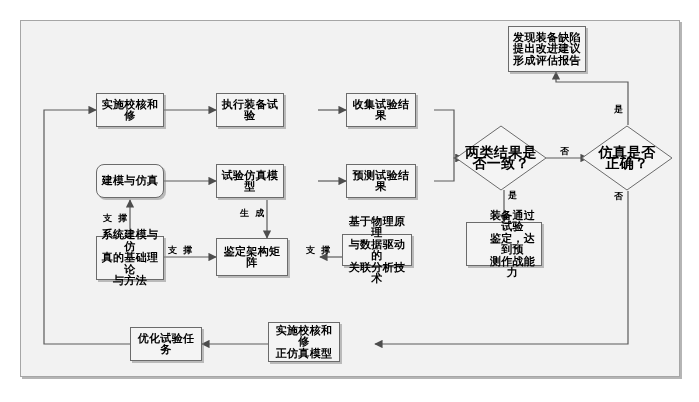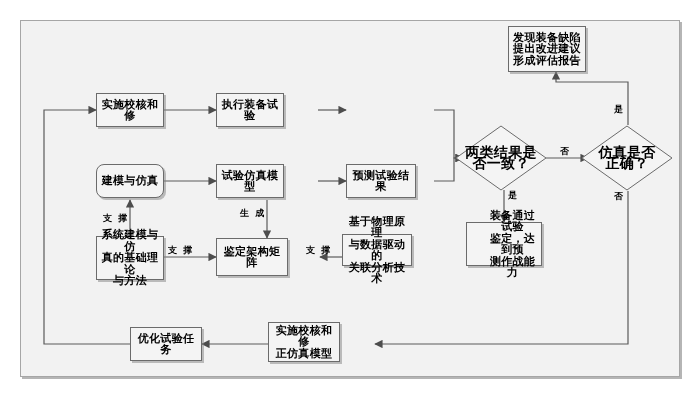--- a/index.html
+++ b/index.html
@@ -128,20 +128,21 @@
       <path d="M 267 200 L 267 238"></path>
 
       <path d="M 342 257 L 320 257"></path>
     </g>
   </svg>
 
   <div class="node" style="left:96px;  top:93px;  width:68px; height:34px;">实施校核和修</div>
 
   <div class="node" style="left:216px; top:93px;  width:68px; height:34px;">执行装备试验</div>
 
+  <div class="node" style="left:346px; top:93px;  width:70px; height:34px;">收集试验结果</div>
 
   <div class="node" style="left:96px;  top:164px; width:68px; height:34px;border-radius:8px;">建模与仿真</div>
 
   <div class="node" style="left:216px; top:164px; width:68px; height:34px;">试验仿真模型</div>
 
   <div class="node" style="left:346px; top:164px; width:70px; height:34px;">预测试验结果</div>
 
   <div class="node" style="left:96px;  top:236px; width:68px; height:44px;">系统建模与仿
 真的基础理论
 与方法</div>

